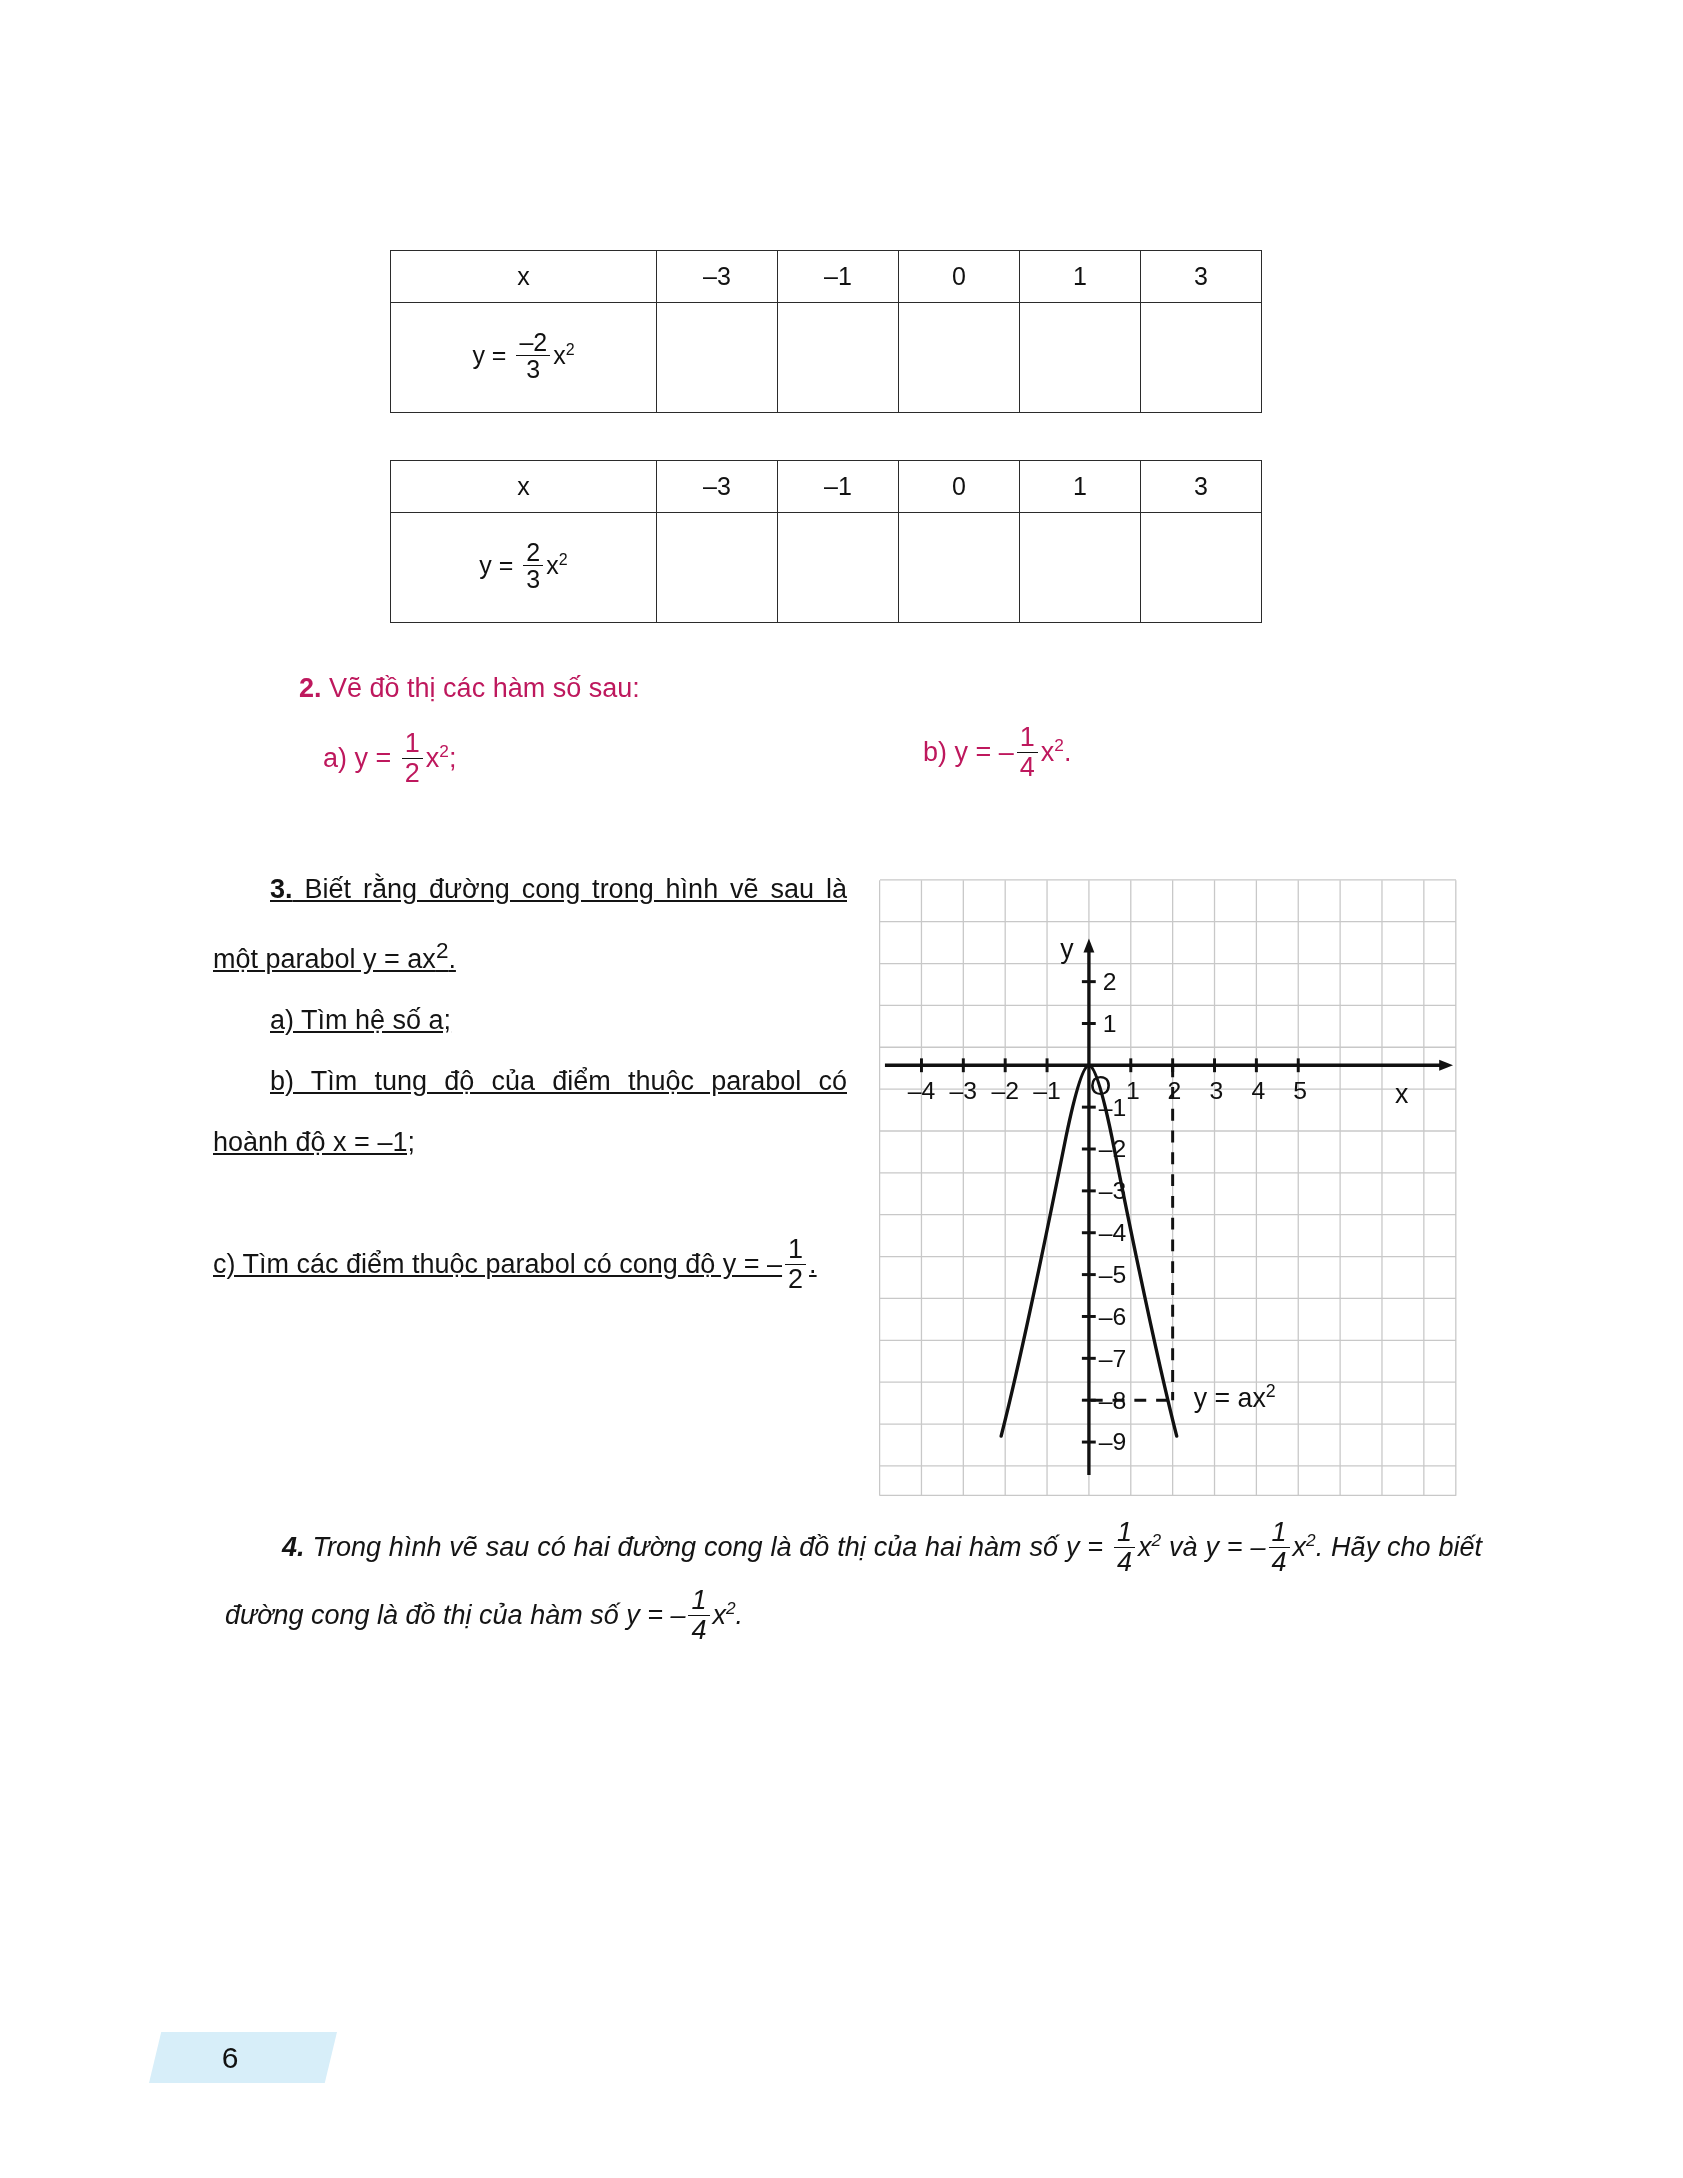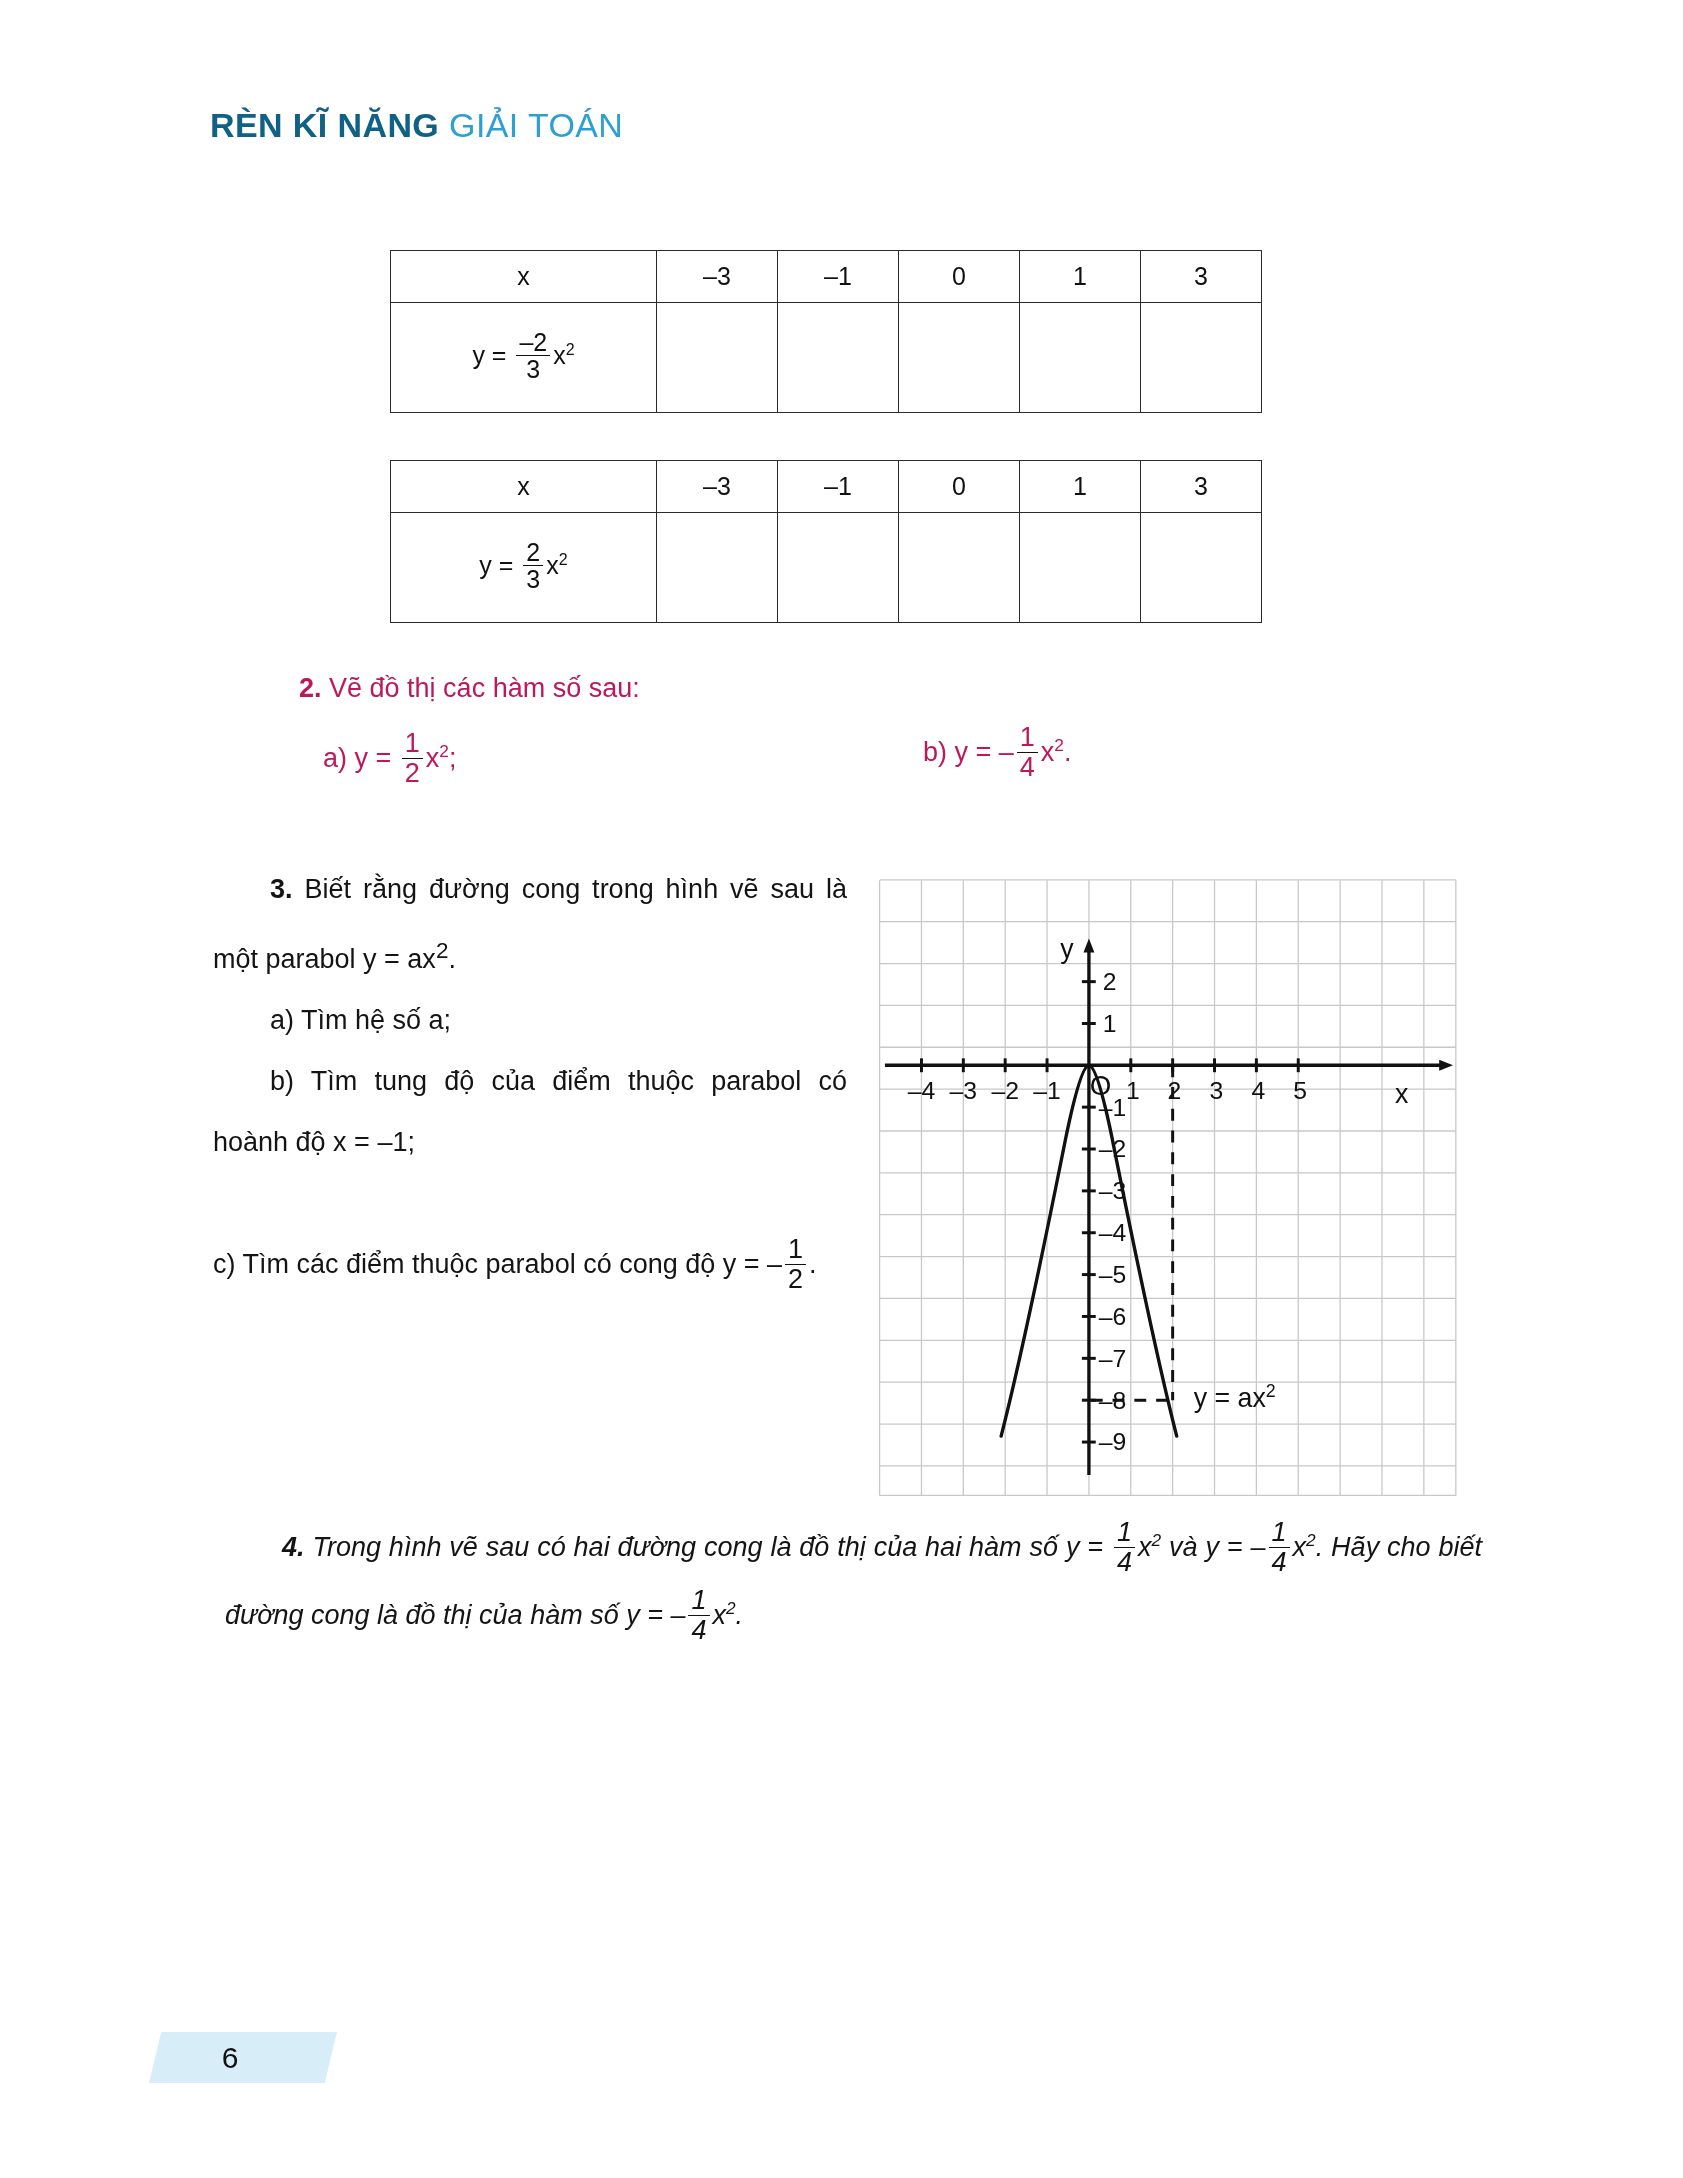--- a/index.html
+++ b/index.html
@@ -103,21 +103,21 @@
     color: #141414;
     text-align: justify;
     text-justify: inter-word;
   }
   .para-justify .indent { display: inline-block; width: 57px; }
 
   #q2-title { left: 299px; top: 675px; }
   #q2-a     { left: 323px; top: 731px; }
   #q2-b     { left: 923px; top: 725px; }
 
-  #q3-block { left: 213px; top: 859px; width: 634px; }
+  #q3-block { left: 213px; top: 859px; width: 634px; text-decoration: underline; }
   #q4-block { left: 225px; top: 1510px; width: 1257px; font-style: italic; }
 
   
   #figure {
     position: absolute;
     left: 879px;
     top: 879px;
     width: 578px;
     height: 618px;
   }
@@ -146,23 +146,20 @@
     font-size: 30px;
     color: #111;
     padding-right: 26px;
   }
 </style>
 </head>
 <body>
 
 <div class="page">
 
-  <div class="section-header">
-    <span class="hdr-strong">RÈN KĨ NĂNG</span><span class="hdr-light"> GIẢI TOÁN</span>
-  </div>
 
   <table class="vtable" id="table1">
     <tbody>
         <tr class="head-row">
       <td class="label-col">x</td>
       <td class="val-col">–3</td>
       <td class="val-col">–1</td>
       <td class="val-col">0</td>
       <td class="val-col">1</td>
       <td class="val-col">3</td>

